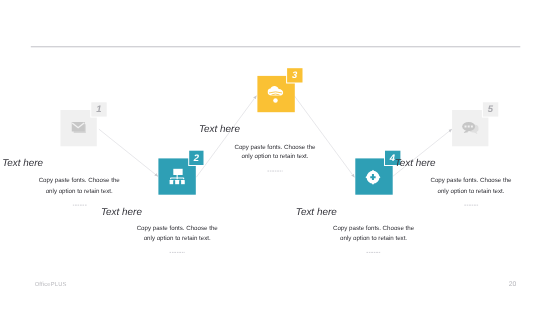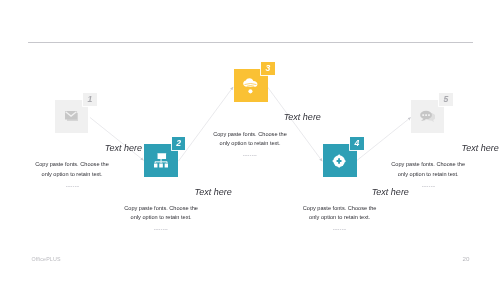--- a/index.html
+++ b/index.html
@@ -19,21 +19,21 @@
   .box.teal{background:#2e9fb5;}
   .box.orange{background:#fac134;}
 
   .badge{position:absolute;width:13.6px;height:13.2px;display:flex;align-items:center;justify-content:center;
          font-style:italic;font-size:8.6px;font-weight:700;line-height:1;
          box-shadow:0 0 0 0.9px #ffffff;}
   .badge.grey{background:#f0f0f0;color:#a9a9ae;}
   .badge.teal{background:#2e9fb5;color:#ffffff;}
   .badge.orange{background:#fac134;color:#ffffff;}
 
-  .title{position:absolute;font-style:italic;font-size:9px;color:#33333a;text-align:right;white-space:nowrap;
+  .title{position:absolute;font-style:italic;font-size:9px;color:#33333a;text-align:left;white-space:nowrap;
          width:140px;line-height:11px;}
   .body{position:absolute;font-size:5.6px;color:#2f2f35;text-align:center;line-height:9.8px;width:140px;}
   .dots{position:absolute;width:13.4px;height:1px;
         background-image:linear-gradient(to right,#d5d5da 0 1.15px,transparent 1.15px 2.25px);
         background-size:2.25px 1px;background-repeat:repeat-x;}
 </style>
 </head>
 <body>
 
 <div class="slide">

